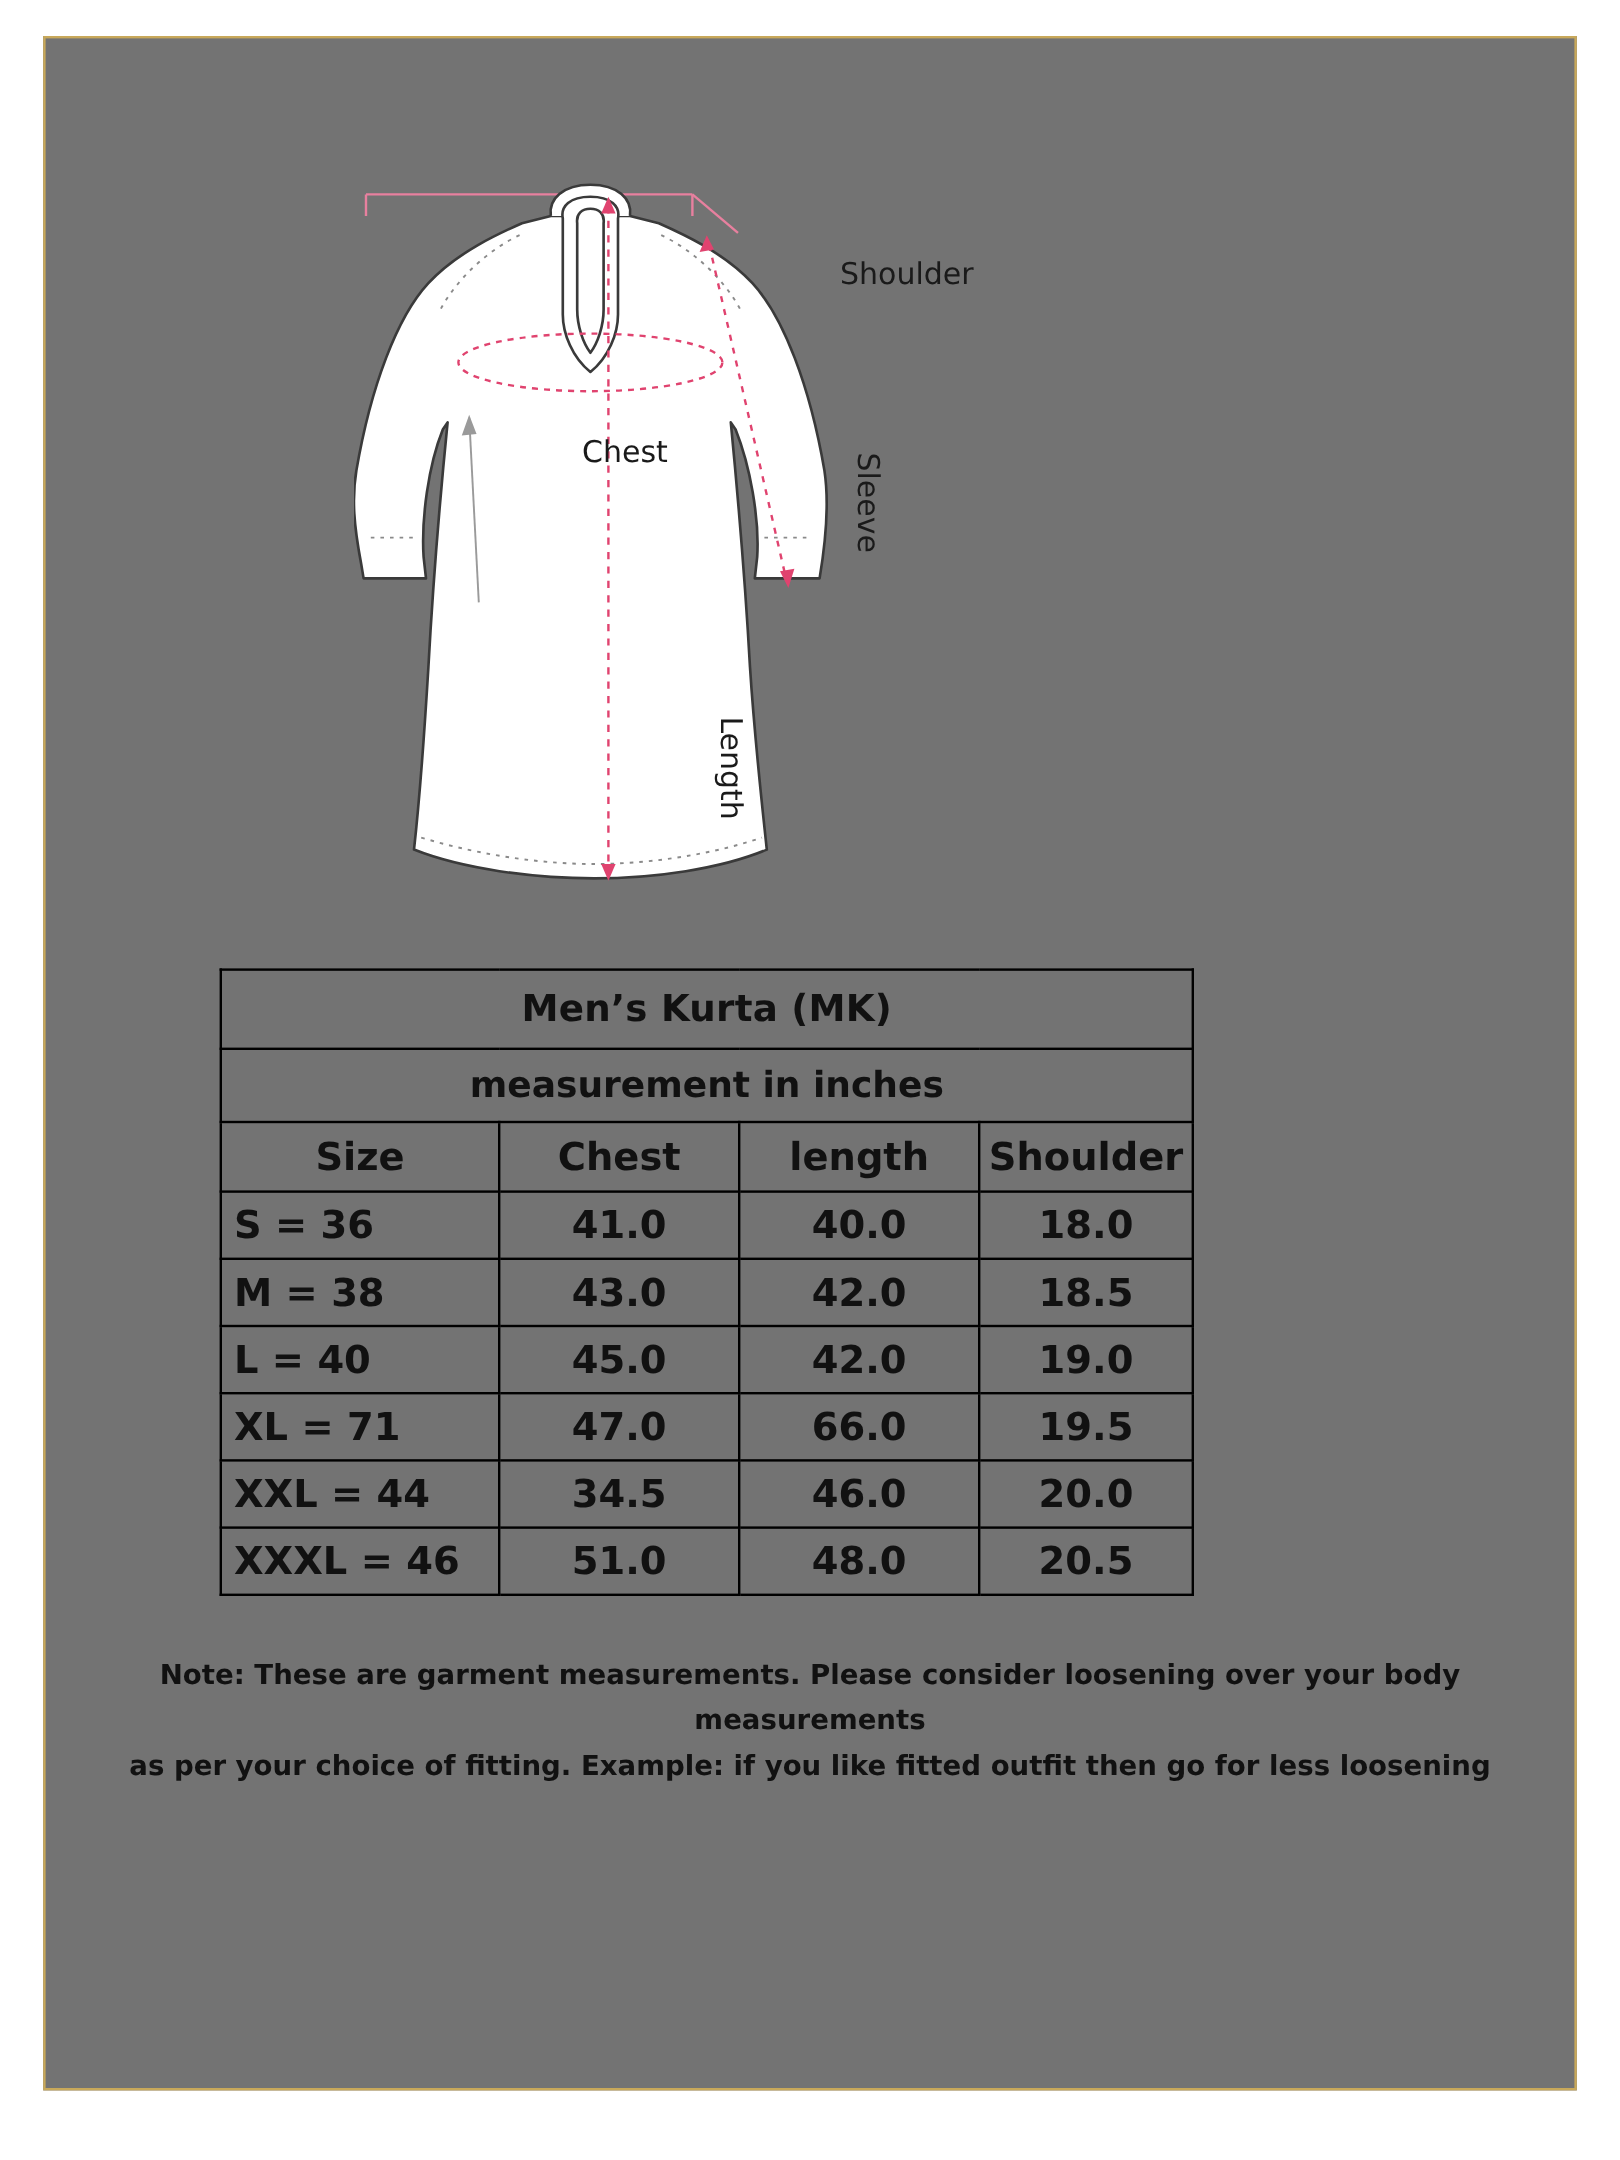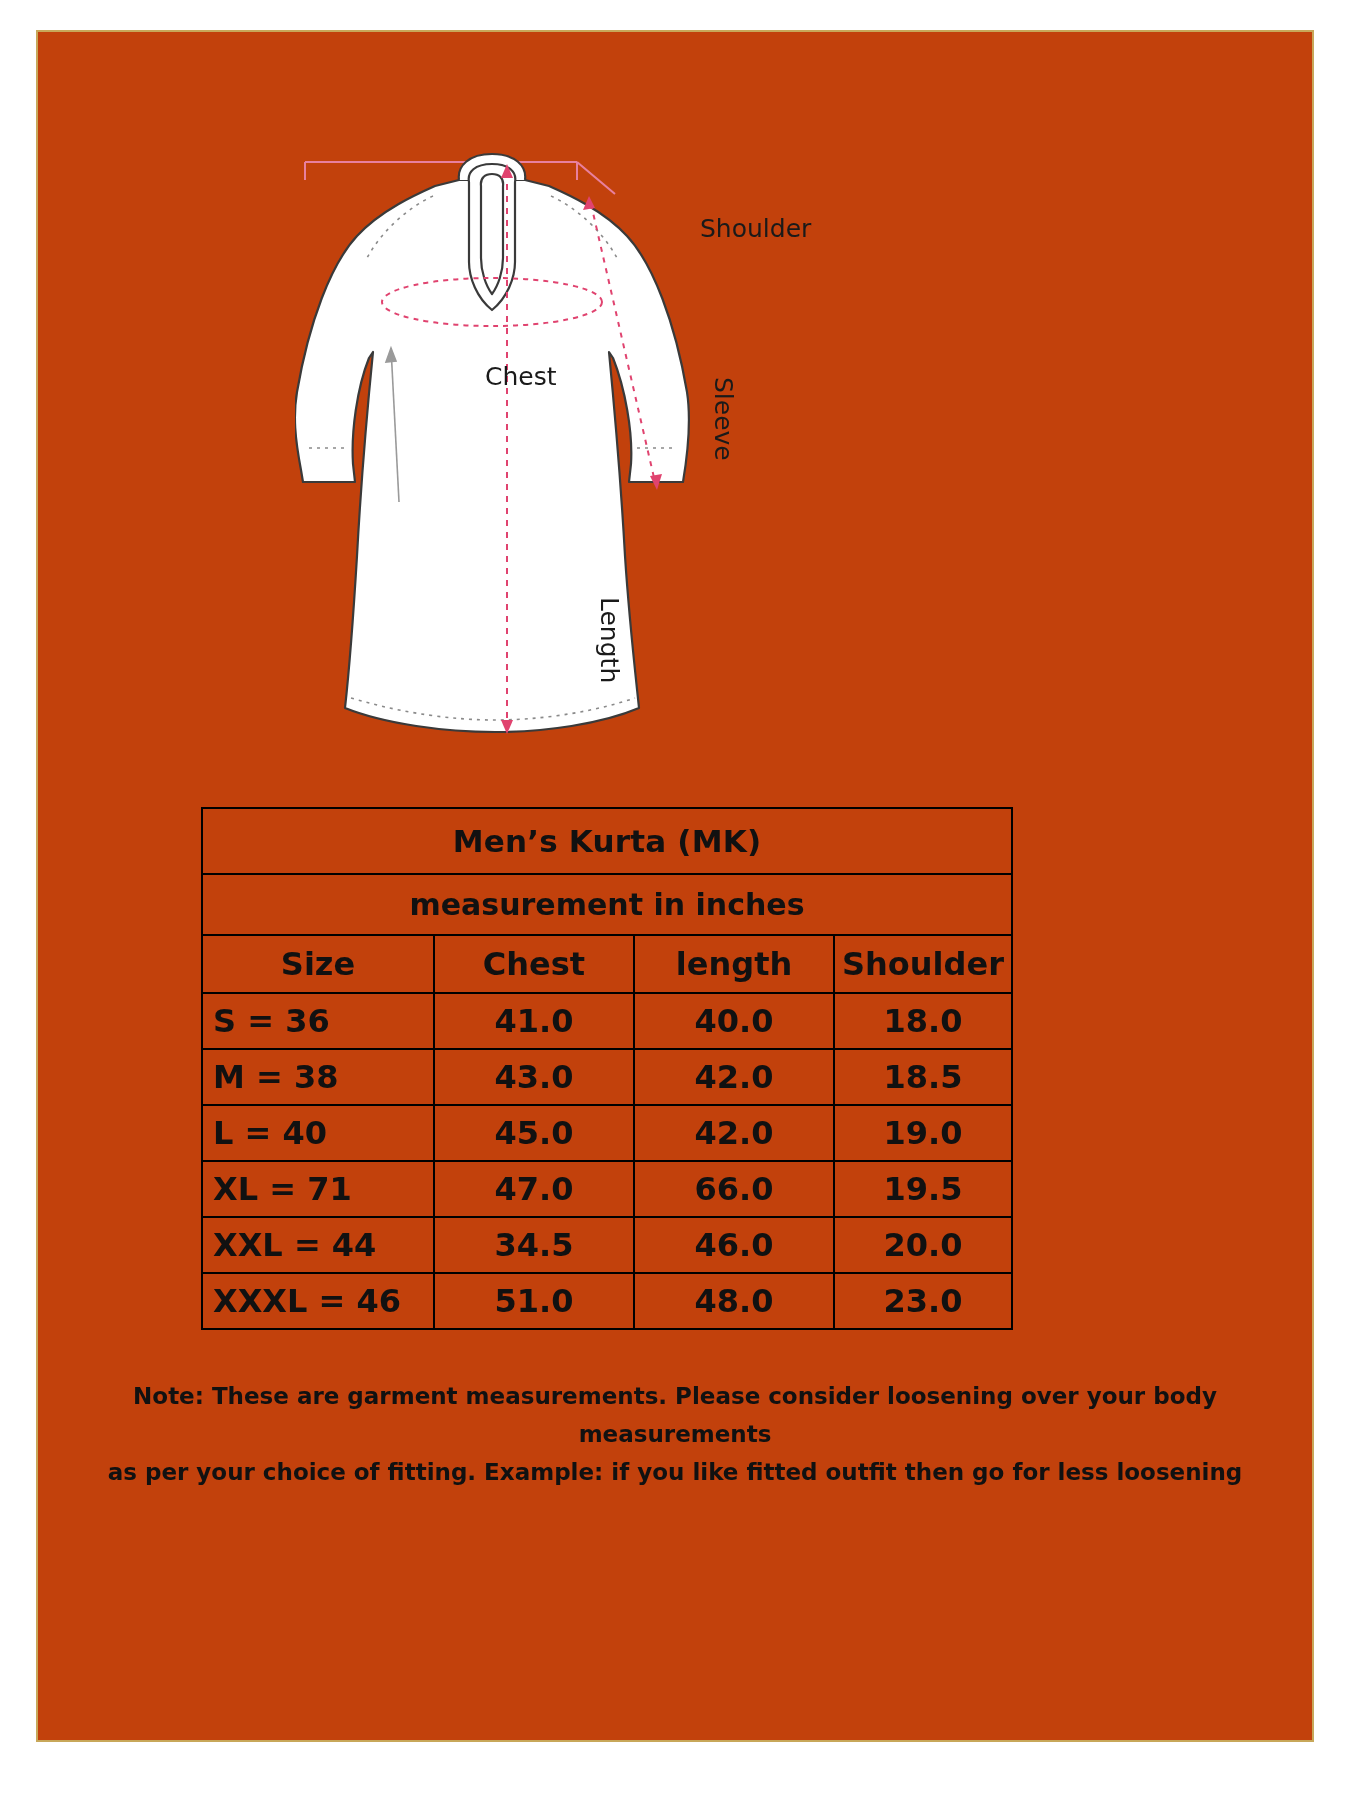--- a/index.html
+++ b/index.html
@@ -16,21 +16,21 @@
     overflow: hidden;
   }
   .page-frame {
     position: absolute;
     left: 36px;
     top: 30px;
     width: 1278px;
     height: 1712px;
     border: 2px solid #c8a85a;
     box-sizing: border-box;
-    background: #c2410c;
+    background: #737373;
   }
   
   .diagram-area {
     position: absolute;
     left: 0;
     top: 0;
     width: 100%;
     height: 790px;
   }
   .diagram-svg {
@@ -57,21 +57,21 @@
   .lbl-length {
     left: 586px;
     top: 565px;
     transform: rotate(90deg);
     transform-origin: left top;
   }
 
   
   .size-table-wrap {
     position: absolute;
-    left: 163px;
+    left: 145px;
     top: 775px;
     width: 686px;
   }
   table.size-table {
     border-collapse: collapse;
     width: 810px;
     table-layout: fixed;
   }
   table.size-table td {
     border: 2px solid #000000;
@@ -277,21 +277,21 @@
         <tr class="data-row">
           <td class="size-cell">XXL = 44</td>
           <td>34.5</td>
           <td>46.0</td>
           <td>20.0</td>
         </tr>
         <tr class="data-row">
           <td class="size-cell">XXXL = 46</td>
           <td>51.0</td>
           <td>48.0</td>
-          <td>23.0</td>
+          <td>20.5</td>
         </tr>
       </tbody>
     </table>
   </div>
 
   <div class="note">
     <span>Note: These are garment measurements. Please consider loosening over your body measurements</span>
     <span class="line2">as per your choice of fitting. Example: if you like fitted outfit then go for less loosening</span>
   </div>
 

